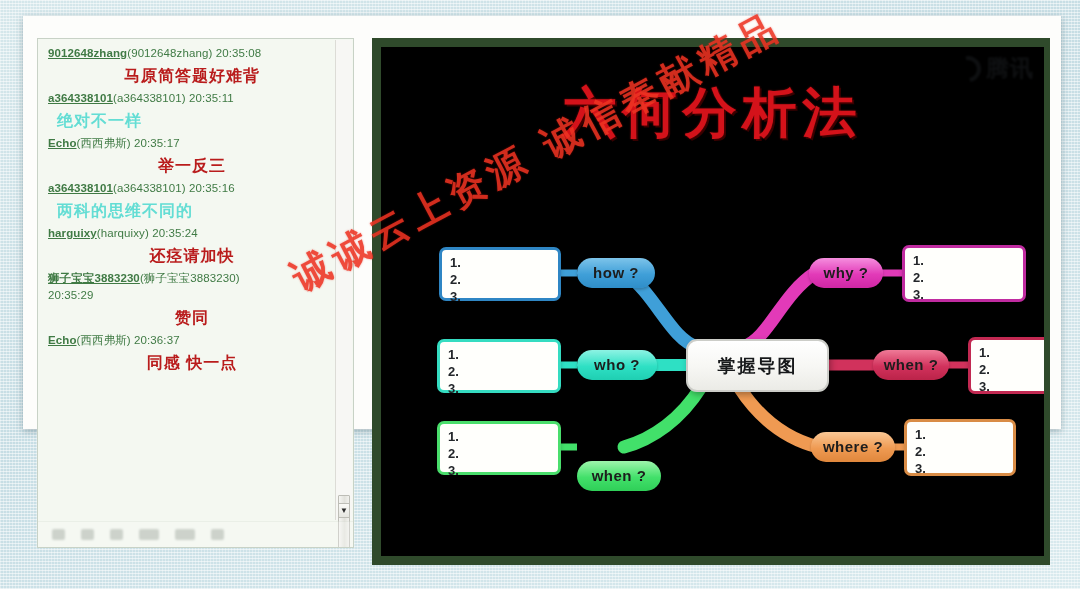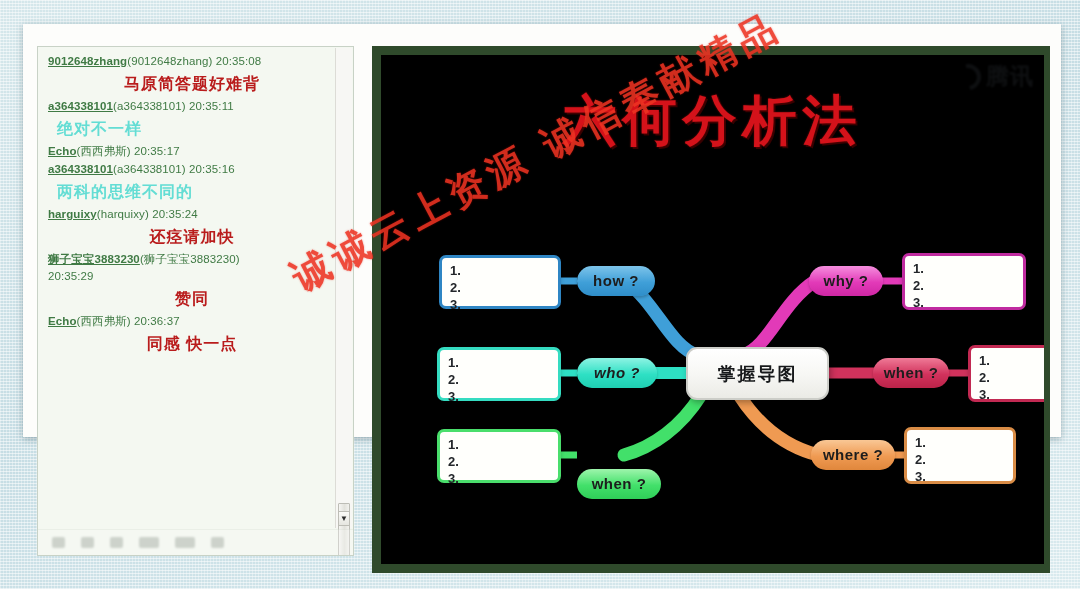--- a/index.html
+++ b/index.html
@@ -18,21 +18,21 @@
     background-image:
       repeating-linear-gradient(0deg, rgba(255,255,255,.55) 0px, rgba(255,255,255,.55) 1px, rgba(255,255,255,0) 1px, rgba(255,255,255,0) 3px),
       repeating-linear-gradient(90deg, rgba(255,255,255,.35) 0px, rgba(255,255,255,.35) 1px, rgba(255,255,255,0) 1px, rgba(255,255,255,0) 3px),
       linear-gradient(160deg, #d5e7eb 0%, #c6dde4 45%, #d9eaee 100%);
     overflow: hidden;
   }
 
   
   #card {
     position: absolute;
-    left: 23px; top: 24px;
+    left: 23px; top: 16px;
     width: 1038px; height: 413px;
     background: #fdfdfb;
     box-shadow: 0 2px 7px rgba(40,70,80,.35);
   }
   #card::before{
     content:"";
     position:absolute; left:0; top:0;
     border-style:solid; border-width:0 0 26px 26px;
     border-color: transparent transparent #fdfdfb transparent;
   }
@@ -252,20 +252,21 @@
           <div class="msg">
             <div class="msg-head"><span class="nick">9012648zhang</span><span>(9012648zhang)  20:35:08</span></div>
             <div class="msg-body c-black">马原简答题好难背</div>
           </div>
           <div class="msg">
             <div class="msg-head"><span class="nick">a364338101</span><span>(a364338101)  20:35:11</span></div>
             <div class="msg-body c-cyan">绝对不一样</div>
           </div>
           <div class="msg">
             <div class="msg-head"><span class="nick">Echo</span><span>(西西弗斯)  20:35:17</span></div>
+            <div class="msg-body c-black">举一反三</div>
           </div>
           <div class="msg">
             <div class="msg-head"><span class="nick">a364338101</span><span>(a364338101)  20:35:16</span></div>
             <div class="msg-body c-cyan">两科的思维不同的</div>
           </div>
           <div class="msg">
             <div class="msg-head"><span class="nick">harguixy</span><span>(harquixy)  20:35:24</span></div>
             <div class="msg-body c-black">还痉请加快</div>
           </div>
           <div class="msg">
@@ -333,21 +334,21 @@
         </div>
         <div class="pill" style="left:196px; top:211px; width:78px;
                     background:linear-gradient(180deg,#7dc4ea,#3f9fd8 55%,#2f8ec9);">
           <span class="lbl">how ?</span>
         </div>
 
         <div class="box" style="left:56px; top:292px; width:124px; height:54px; border-color:#35dcc1;">
           <div class="nums">1.<br>2.<br>3.</div>
         </div>
         <div class="pill" style="left:196px; top:303px; width:80px;
-                    background:linear-gradient(180deg,#8df3e3,#2ee0c4 55%,#1fcfb2);font-style:italic;">
+                    background:linear-gradient(180deg,#8df3e3,#2ee0c4 55%,#1fcfb2);">
           <span class="lbl">who ?</span>
         </div>
 
         <div class="box" style="left:56px; top:374px; width:124px; height:54px; border-color:#4ade6c;">
           <div class="nums">1.<br>2.<br>3.</div>
         </div>
         <div class="pill" style="left:196px; top:385px; width:84px;
                     background:linear-gradient(180deg,#9ef5ac,#42e06a 55%,#2fcf58);margin-top:29px;">
           <span class="lbl">when ?</span>
         </div>

